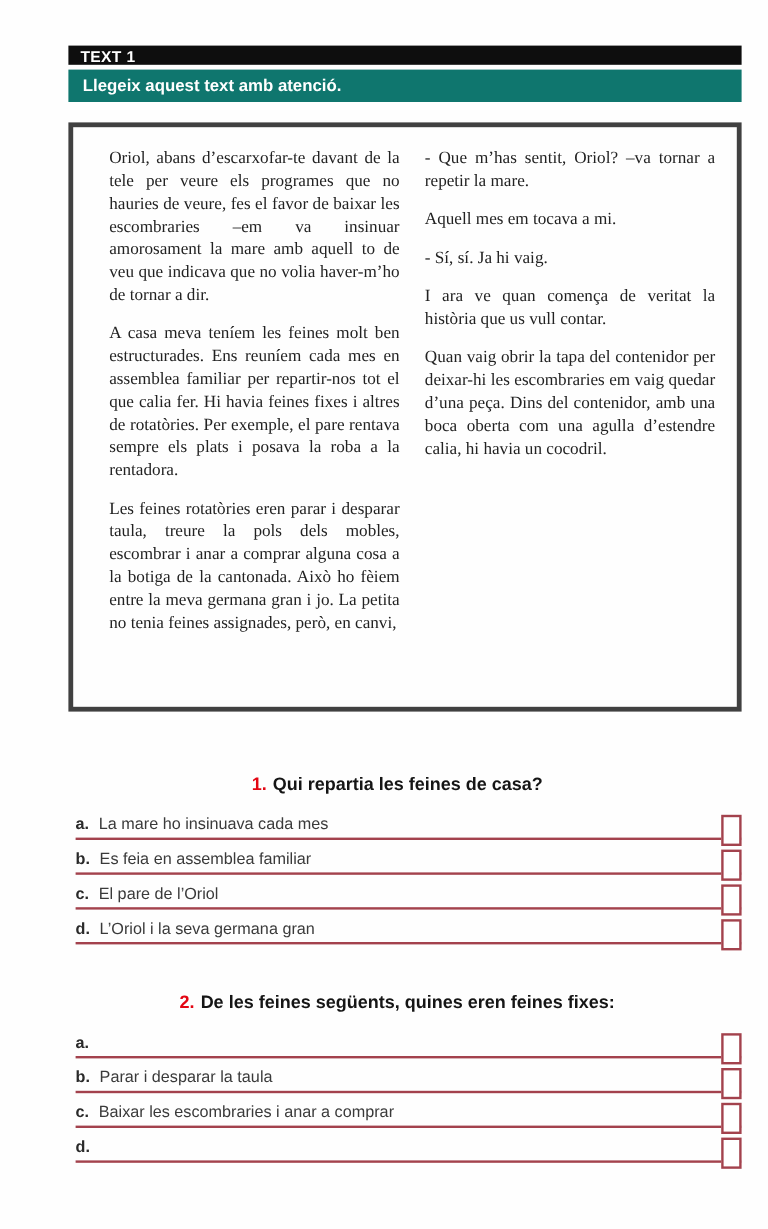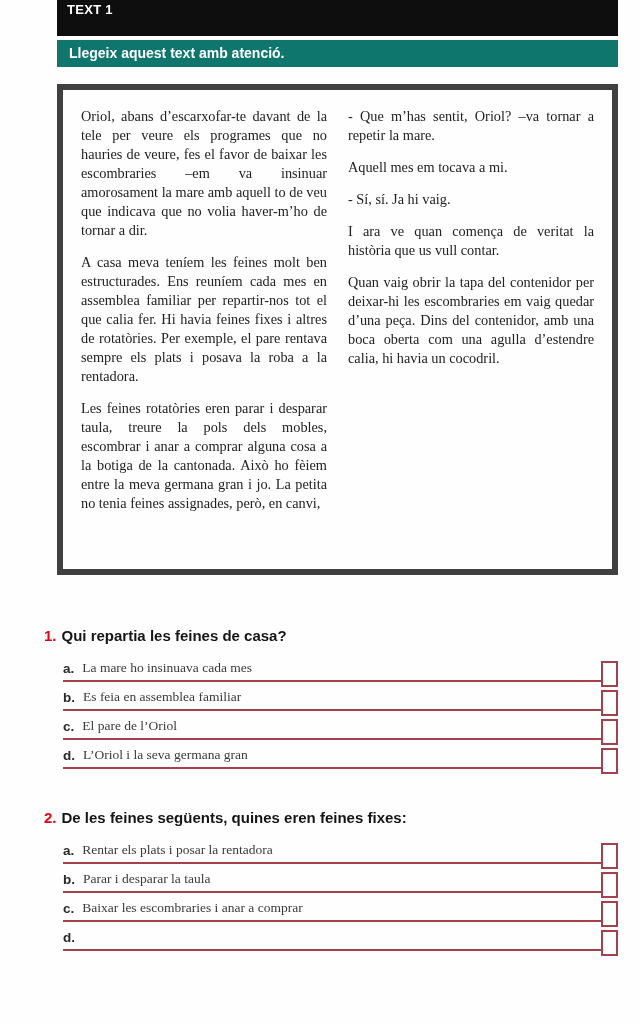--- a/index.html
+++ b/index.html
@@ -8,63 +8,63 @@
     background: #fefefe;
     font-family: "Liberation Sans", sans-serif;
     position: relative;
     overflow: hidden;
   }
   .page { width: 640px; height: 1024px; position: relative; }
 
   
   .band { margin-left: 57px; width: 561px; color: #ffffff; }
   .band-black {
-    height: 36px; background: #0e0e0e;
+    margin-top: 38px; height: 16px; background: #0e0e0e;
     font-weight: bold; font-size: 13px; line-height: 20px;
     padding-left: 10px; letter-spacing: 0.3px;
   }
   .band-red {
     margin-top: 4px; height: 27px; background: #0f766e;
     font-weight: bold; font-size: 14px; line-height: 27px;
     padding-left: 12px;
   }
 
   
   .text-box {
     margin: 17px 0 0 57px;
     width: 561px; height: 491px;
-    border: 6px solid #404040;
-    padding: 17px 18px 10px 18px;
+    border: 4px solid #404040;
+    padding: 17px 18px 10px 30px;
     display: flex; gap: 21px;
     font-family: "Liberation Serif", serif;
     font-size: 14.3px; line-height: 19px;
     color: #222222;
     text-align: justify;
   }
   .text-box .col { flex: 1; min-width: 0; }
   .text-box p { margin-bottom: 13px; }
   .attribution { text-align: right; margin-top: 24px; line-height: 19.5px; }
   .attribution .author { font-weight: bold; }
   .attribution .work { font-style: italic; }
 
   
-  .questions { margin: 52px 22px 0 44px; width: 574px; }
+  .questions { margin: 52px 22px 0 44px; width: 574px; text-align: center; }
   .question { margin-bottom: 40px; }
   .q-head { font-size: 15px; font-weight: bold; color: #151515; margin-bottom: 9px; }
   .q-num { color: #e30613; margin-right: 5px; }
   .options { margin-left: 19px; }
   .option-row {
     position: relative;
     height: 29px;
     border-bottom: 2px solid #a3424d;
     padding: 0 34px 4px 0;
     display: flex; align-items: flex-end;
   }
   .opt-letter { font-weight: bold; font-size: 13.5px; color: #2a2a2a; margin-right: 8px; }
-  .opt-text { font-size: 13.5px; color: #3a3a3a; white-space: nowrap; font-family: Liberation Serif, serif; }
+  .opt-text { font-size: 13.5px; color: #3a3a3a; white-space: nowrap; }
   .checkbox {
     position: absolute; right: 0; bottom: -7px;
     width: 17px; height: 26px;
     border: 2px solid #a3424d;
     background: #ffffff;
     cursor: pointer;
   }
 </style>
 </head>
 <body>
@@ -124,21 +124,20 @@
       </div>
     </div>
 
     <div class="question">
       <div class="q-head">
         <span class="q-num">2.</span><span class="q-text">De les feines següents, quines eren feines fixes:</span>
       </div>
       <div class="options">
         <div class="option-row">
           <span class="opt-letter">a.</span>
-          <span class="opt-text">Rentar els plats i posar la rentadora</span>
           <span class="checkbox"></span>
         </div>
         <div class="option-row">
           <span class="opt-letter">b.</span>
           <span class="opt-text">Parar i desparar la taula</span>
           <span class="checkbox"></span>
         </div>
         <div class="option-row">
           <span class="opt-letter">c.</span>
           <span class="opt-text">Baixar les escombraries i anar a comprar</span>

